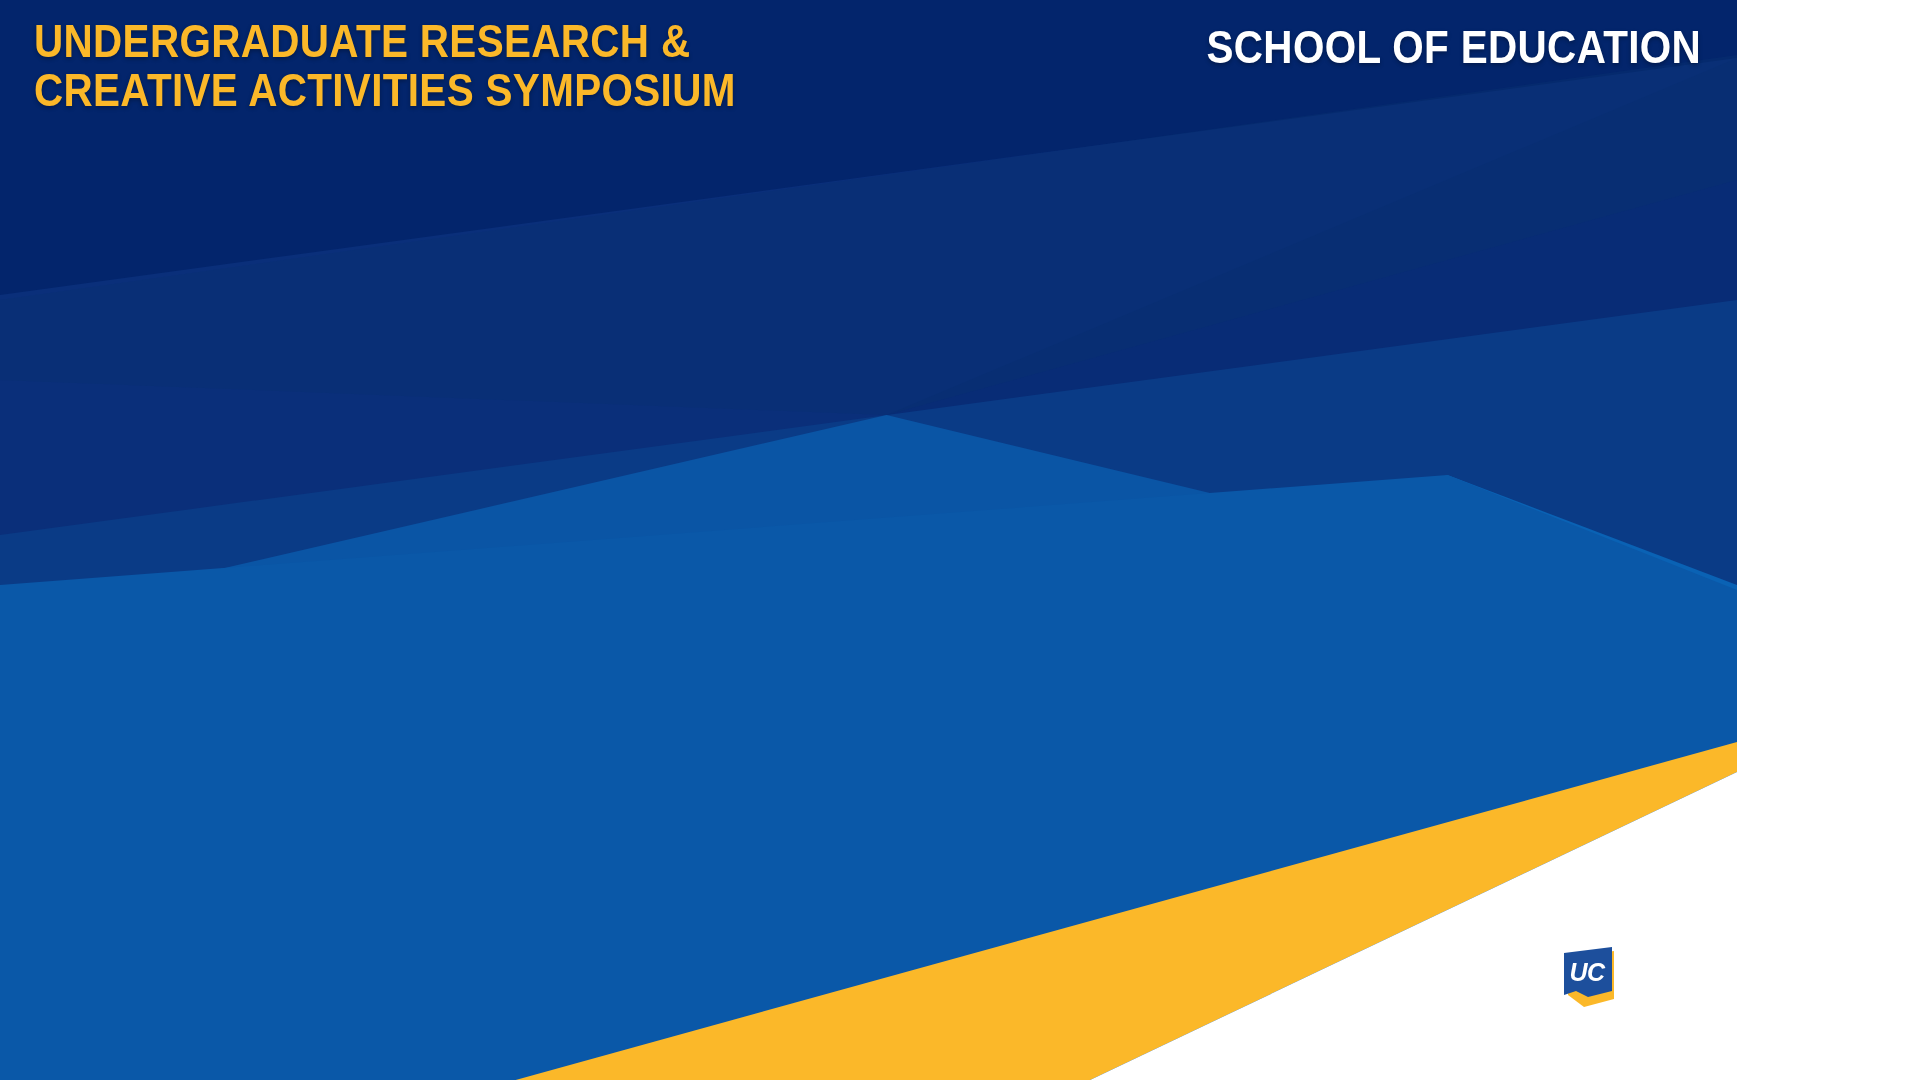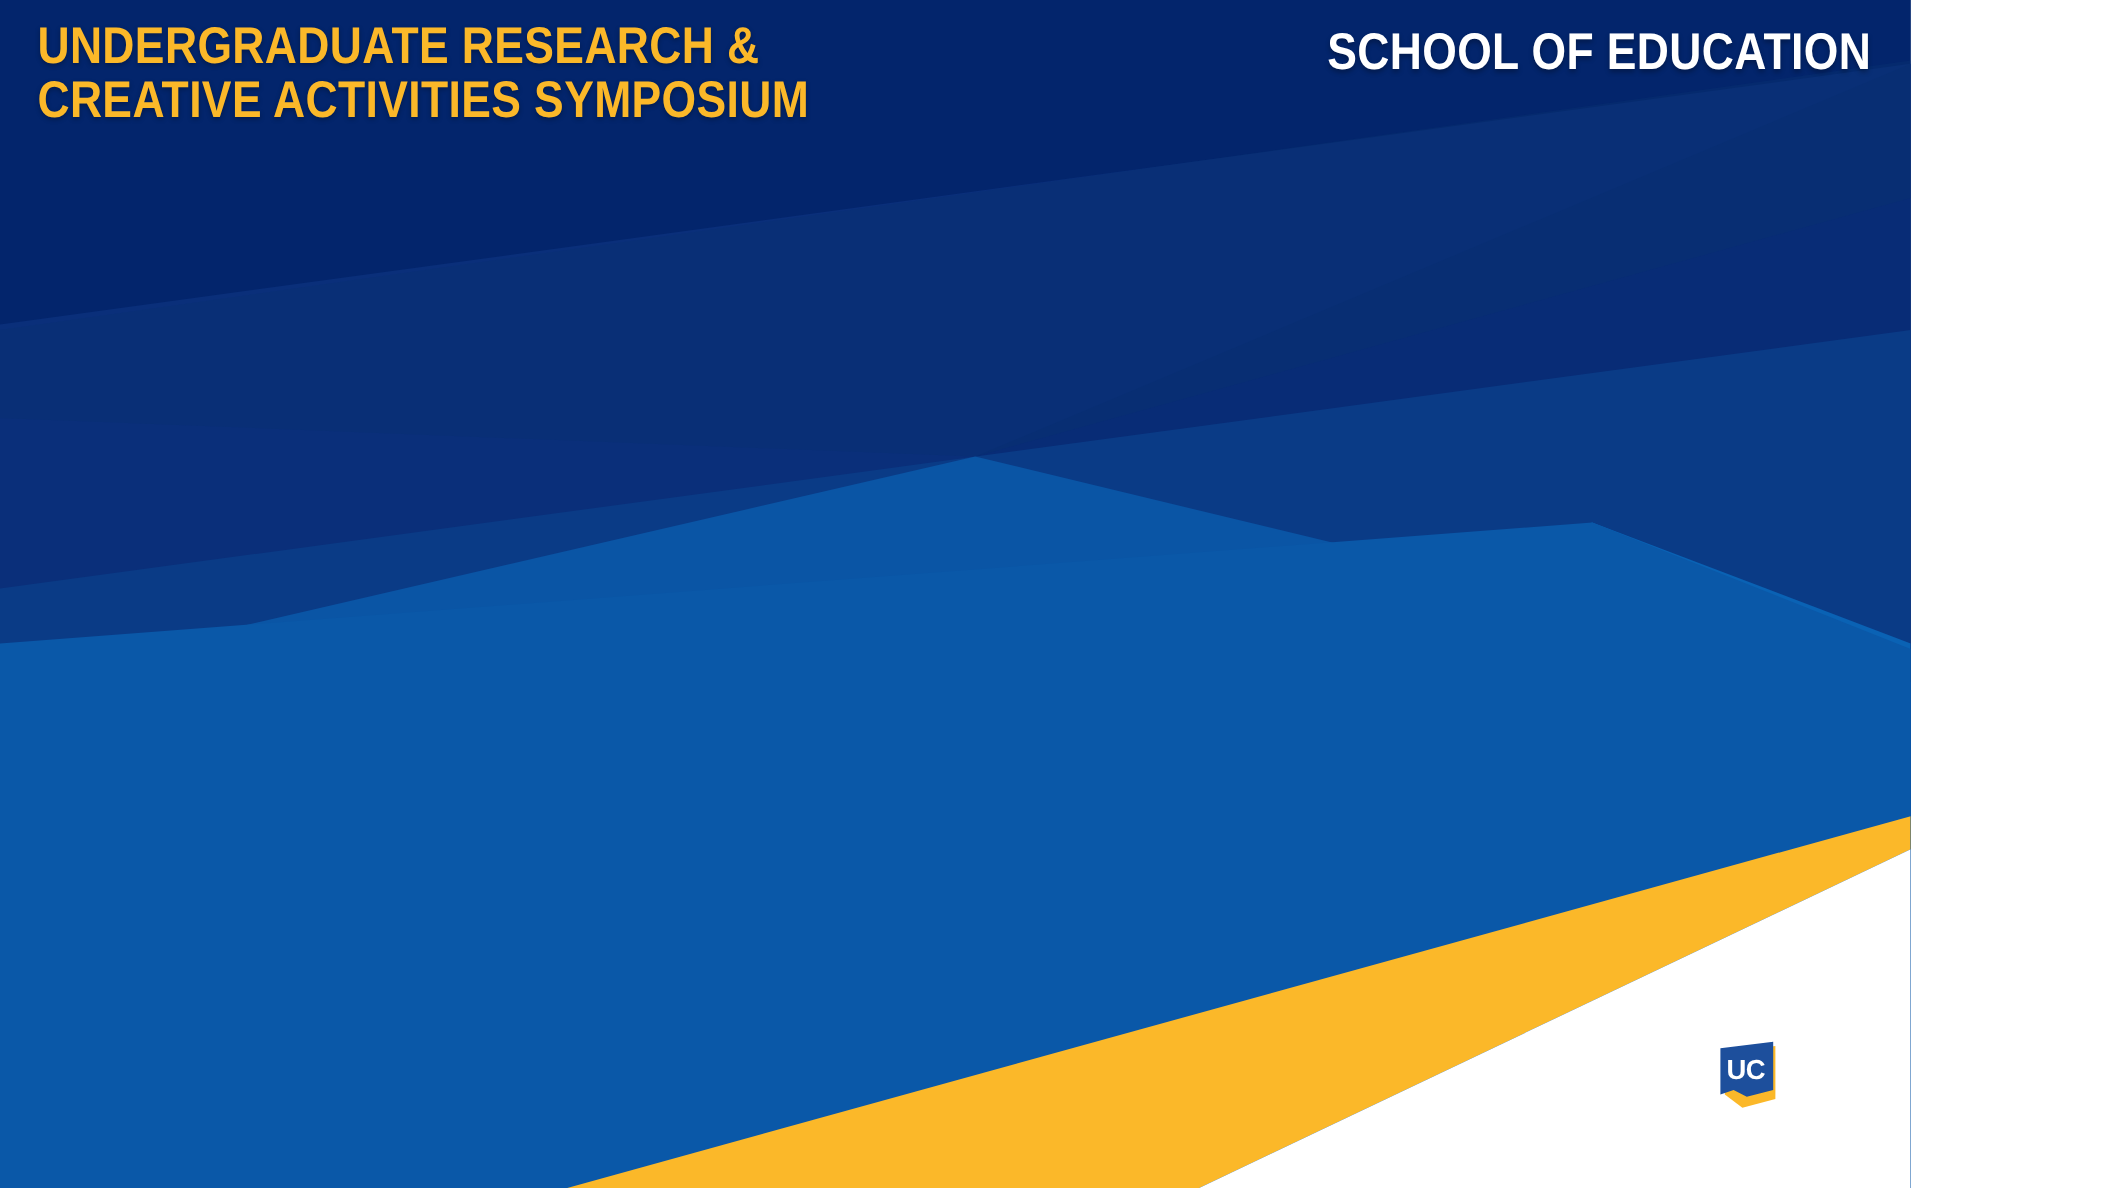--- a/index.html
+++ b/index.html
@@ -76,20 +76,21 @@
 
   
   .logo-lockup {
     position: absolute;
     left: 1562px;
     top: 944px;
     z-index: 20;
     display: flex;
     align-items: center;
     gap: 9px;
+    font-style: italic;
   }
 
   .logo-mark {
     flex: 0 0 auto;
     width: 56px;
     height: 74px;
     margin-top: 1px;
   }
   .logo-mark svg { display: block; width: 100%; height: 100%; }
 

